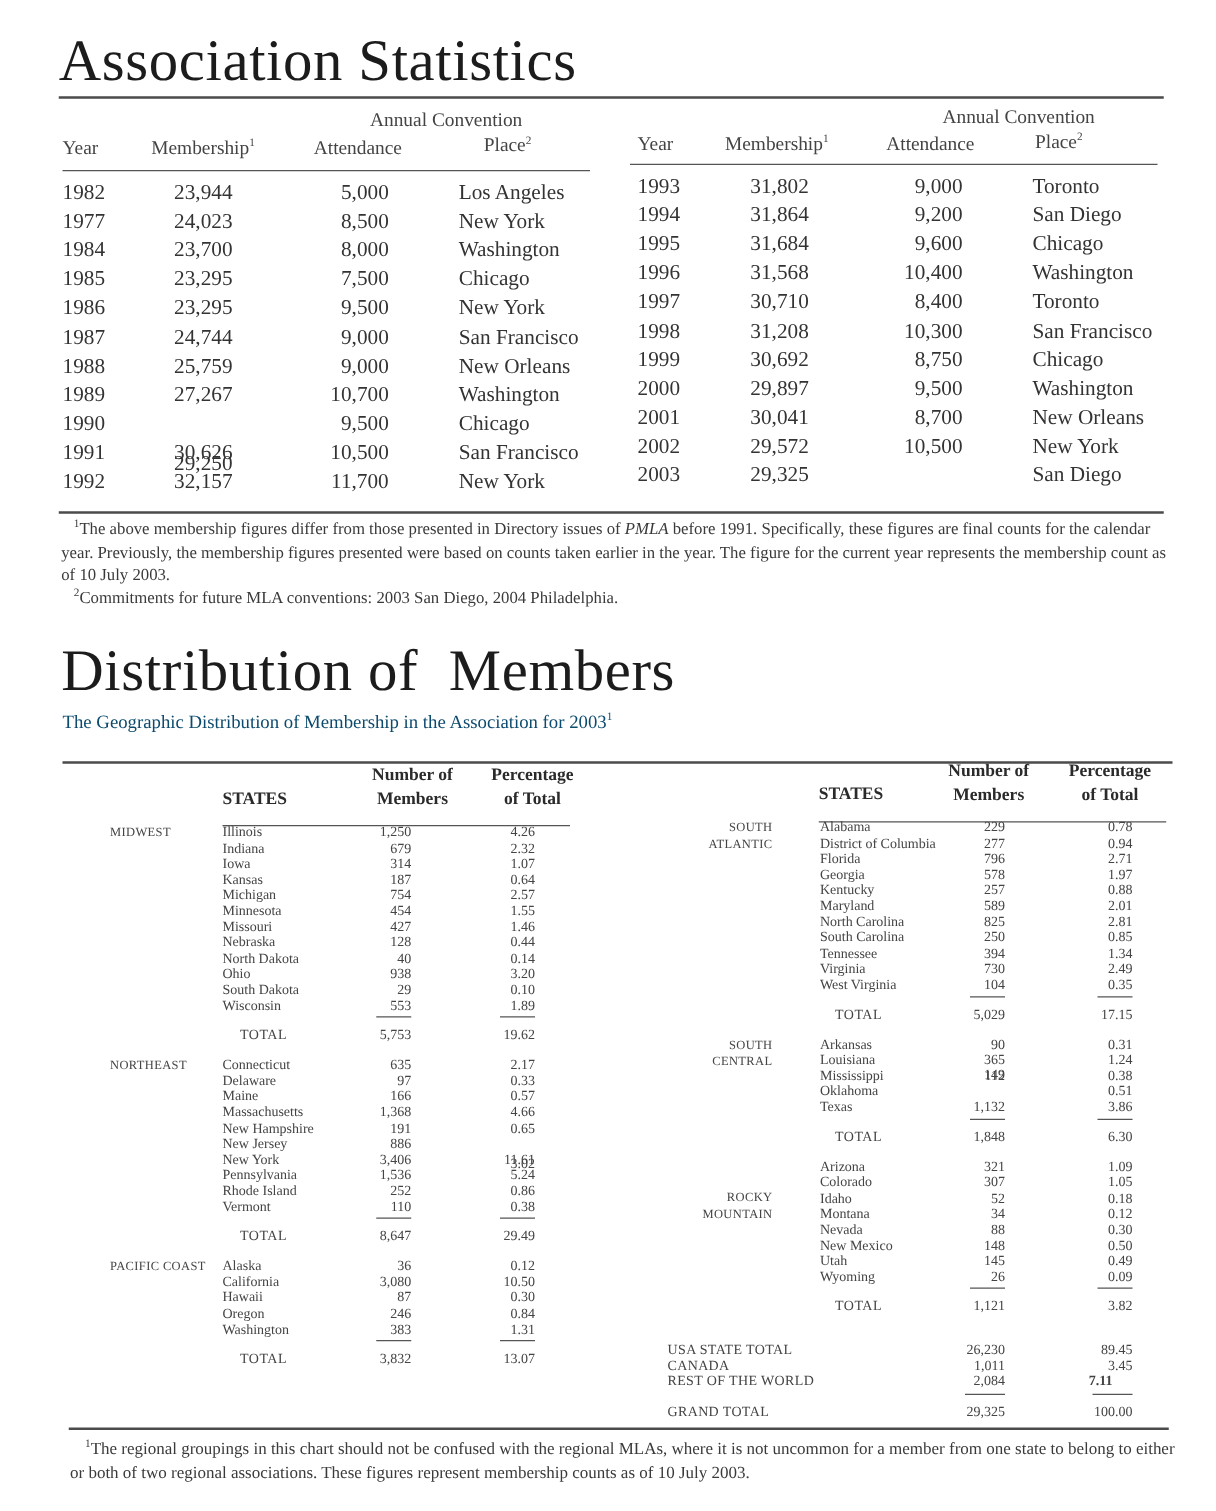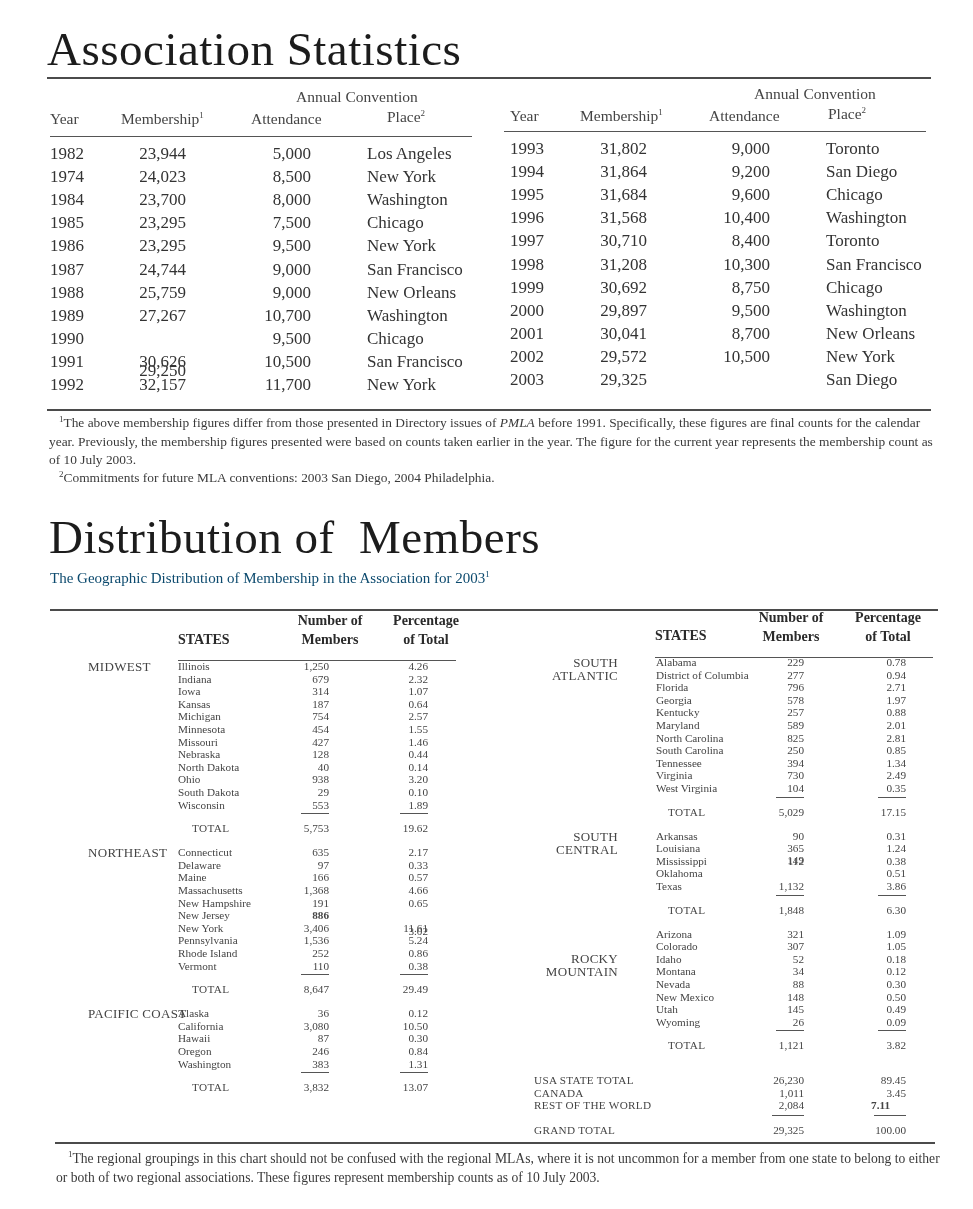--- a/index.html
+++ b/index.html
@@ -18,21 +18,21 @@
   .stats .c { position:absolute; white-space:nowrap; }
   .stats .r { text-align:right; }
 
   .fn { position:absolute; font-size:13.4px; line-height:18.5px; color:#3a3a3a; }
   .fn i { font-style:italic; }
   .subtitle { position:absolute; font-size:15px; color:#0c4a6e; white-space:nowrap; }
 
   
   .dist { position:absolute; font-size:11.2px; color:#444; }
   .dist .dh { position:absolute; font-weight:bold; font-size:14px; color:#2a2a2a; text-align:center; line-height:19px; white-space:nowrap; }
-  .dist .region { position:absolute; white-space:nowrap; font-size:13px; letter-spacing:0.3px; line-height:13px; }
+  .dist .region { position:absolute; white-space:nowrap; font-size:10px; letter-spacing:0.3px; line-height:13px; }
   .dist .line { position:absolute; height:12.6px; line-height:12.6px; white-space:nowrap; }
   .dist .num { position:absolute; text-align:right; white-space:nowrap; height:12.6px; line-height:12.6px; }
   .dist .tot { position:absolute; white-space:nowrap; letter-spacing:0.4px; }
   .sumrule { position:absolute; height:1px; background:#555; }
 </style>
 </head>
 <body>
 
 <h1 style="left:47px; top:22px;">Association Statistics</h1>
 <div class="rule" style="left:47px; top:77px; width:884px;"></div>
@@ -45,21 +45,21 @@
   <div class="hdr" style="left:337px; top:22px;"><span>Place</span><sup>2</sup></div>
   <div class="rule thin" style="left:0; top:50px; width:422px; background:#555;"></div>
   <div id="stats-left-body">
       <div class="row" style="top: 58px;">
         <div class="c" style="left: 0px;">1982</div>
         <div class="c r" style="left: 56px; width: 80px;">23,944</div>
         <div class="c r" style="left: 181px; width: 80px;">5,000</div>
         <div class="c" style="left: 317px;">Los Angeles</div>
       </div>
       <div class="row" style="top: 81.1px;">
-        <div class="c" style="left: 0px;">1974</div>
+        <div class="c" style="left: 0px;">1977</div>
         <div class="c r" style="left: 56px; width: 80px;">24,023</div>
         <div class="c r" style="left: 181px; width: 80px;">8,500</div>
         <div class="c" style="left: 317px;">New York</div>
       </div>
       <div class="row" style="top: 104.2px;">
         <div class="c" style="left: 0px;">1984</div>
         <div class="c r" style="left: 56px; width: 80px;">23,700</div>
         <div class="c r" style="left: 181px; width: 80px;">8,000</div>
         <div class="c" style="left: 317px;">Washington</div>
       </div>
@@ -267,21 +267,21 @@
       <div class="line" style="left: 128px; top: 261.4px;">Maine</div>
       <div class="num" style="left: 219px; width: 60px; top: 261.4px;">166</div>
       <div class="num" style="left: 318px; width: 60px; top: 261.4px;">0.57</div>
       <div class="line" style="left: 128px; top: 274px;">Massachusetts</div>
       <div class="num" style="left: 219px; width: 60px; top: 274px;">1,368</div>
       <div class="num" style="left: 318px; width: 60px; top: 274px;">4.66</div>
       <div class="line" style="left: 128px; top: 286.6px;">New Hampshire</div>
       <div class="num" style="left: 219px; width: 60px; top: 286.6px;">191</div>
       <div class="num" style="left: 318px; width: 60px; top: 286.6px;">0.65</div>
       <div class="line" style="left: 128px; top: 299.2px;">New Jersey</div>
-      <div class="num" style="left: 219px; width: 60px; top: 299.2px; font-weight: bold;">886</div>
+      <div class="num" style="left: 219px; width: 60px; top: 299.2px;">886</div>
       <div class="num" style="left: 318px; width: 60px; top: 299.2px; margin-top: 16px;">3.02</div>
       <div class="line" style="left: 128px; top: 311.8px;">New York</div>
       <div class="num" style="left: 219px; width: 60px; top: 311.8px;">3,406</div>
       <div class="num" style="left: 318px; width: 60px; top: 311.8px;">11.61</div>
       <div class="line" style="left: 128px; top: 324.4px;">Pennsylvania</div>
       <div class="num" style="left: 219px; width: 60px; top: 324.4px;">1,536</div>
       <div class="num" style="left: 318px; width: 60px; top: 324.4px;">5.24</div>
       <div class="line" style="left: 128px; top: 337px;">Rhode Island</div>
       <div class="num" style="left: 219px; width: 60px; top: 337px;">252</div>
       <div class="num" style="left: 318px; width: 60px; top: 337px;">0.86</div>

